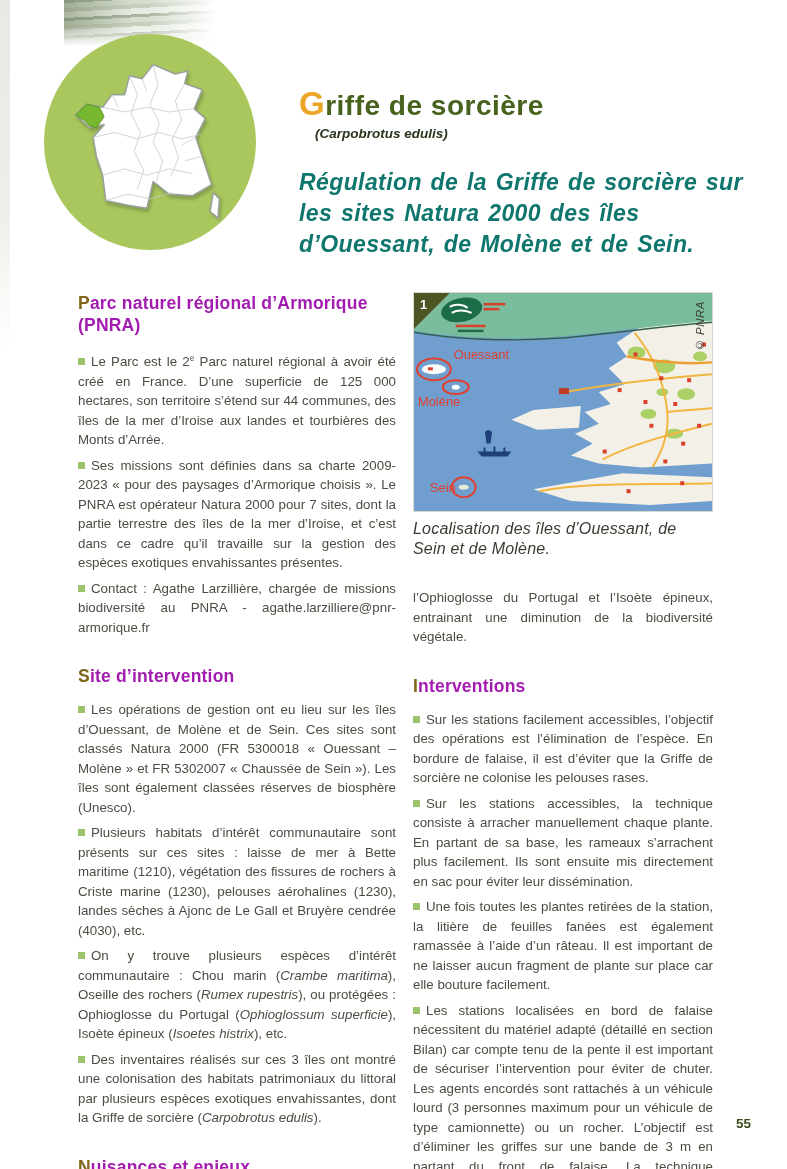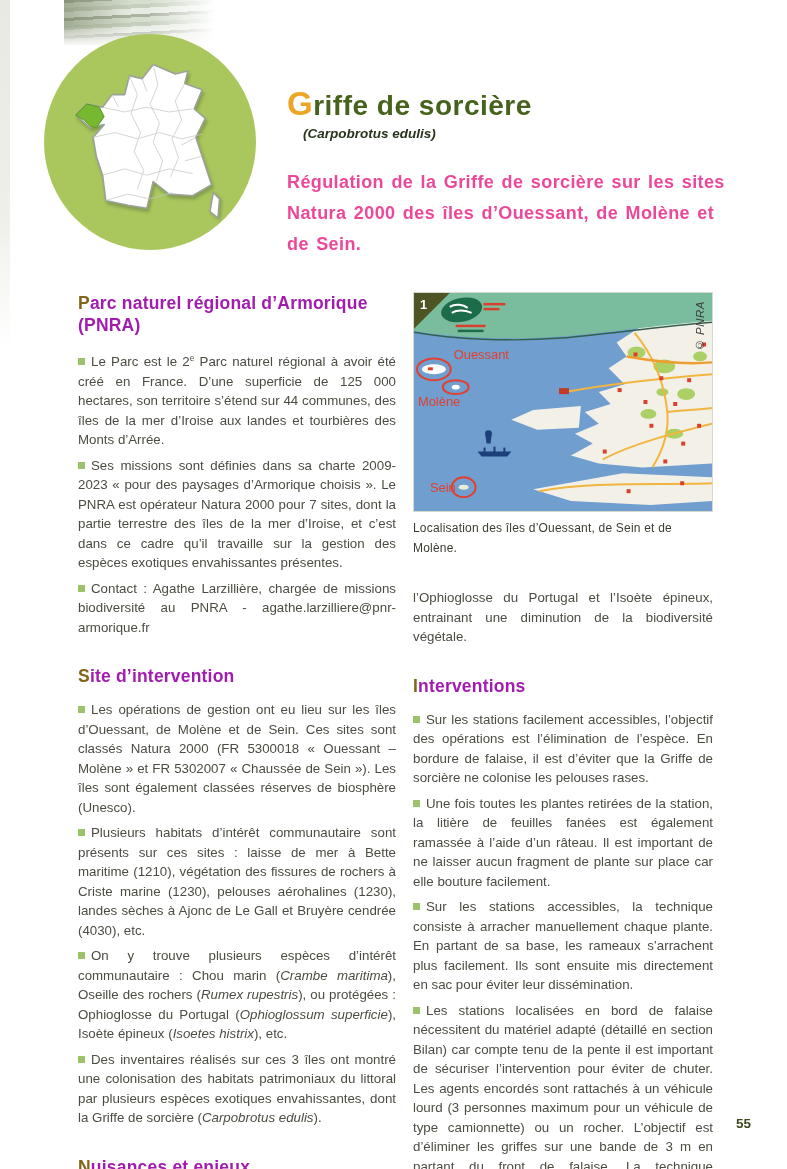--- a/index.html
+++ b/index.html
@@ -18,45 +18,45 @@
   .top-photo::before{content:"";position:absolute;inset:0;
     background:linear-gradient(90deg,rgba(96,110,76,.45) 0%,rgba(96,110,76,0) 45%);}
   .top-photo::after{content:"";position:absolute;inset:0;
     background:linear-gradient(90deg,rgba(255,255,255,0) 55%,#fff 100%),
                linear-gradient(180deg,rgba(255,255,255,0) 55%,#fff 100%);}
   
   .circle-badge{position:absolute;left:44px;top:34px;width:212px;height:216px;border-radius:50%;
     background:#a9c75c;display:flex;align-items:center;justify-content:center;}
   .circle-badge svg{width:158px;height:168px;}
   
-  .header-text{position:absolute;left:287px;top:86px;width:470px;}
+  .header-text{position:absolute;left:299px;top:86px;width:470px;}
   .doc-title{margin:0;font-size:28px;font-weight:bold;letter-spacing:.5px;color:#47621c;line-height:1.1;}
   .doc-title .initial{color:#eda528;font-size:33px;}
   .latin-name{margin:4px 0 0 16px;font-size:13.5px;font-weight:bold;font-style:italic;color:#28351c;}
-  .doc-subtitle{margin:26px 0 0 0;font-size:18px;font-weight:bold;color:#ec4899;
-    line-height:31px;letter-spacing:.4px;word-spacing:2px;width:450px;}
+  .doc-subtitle{margin:26px 0 0 0;font-size:23px;font-weight:bold;color:#0f766e;
+    line-height:31px;letter-spacing:.4px;word-spacing:2px;width:450px;font-style:italic;}
   
   .col{position:absolute;top:292px;font-size:13.3px;line-height:19.5px;text-align:justify;}
   .col-left{left:78px;width:318px;}
   .col-right{left:413px;width:300px;}
   .section-heading{font-size:17.5px;font-weight:bold;color:#a21caf;line-height:22px;
     margin:28px 0 13px 0;letter-spacing:.2px;text-align:left;}
   .section-heading::first-letter{color:#7f661a;}
   .section-heading.first{margin-top:0;}
   p.bullet{margin:0 0 6px 0;}
   .sq{display:inline-block;width:7px;height:7px;background:#9cc36b;margin-right:6px;
     vertical-align:1px;}
   sup{font-size:.62em;}
   .continuation{margin:30px 0 0 0;}
   
   .figure{position:relative;width:300px;height:220px;border:1px solid #d8d8cf;box-sizing:border-box;}
   .figure svg{display:block;width:100%;height:100%;}
   .fig-credit{position:absolute;top:8px;right:2px;writing-mode:vertical-rl;transform:rotate(180deg);
     font-size:11.5px;font-style:italic;color:#3e3e38;letter-spacing:.5px;}
-  .fig-caption{margin:7px 0 0 0;font-size:12px;color:#3c3c33;
+  .fig-caption{margin:7px 0 0 0;font-size:16px;font-style:italic;color:#3c3c33;
     text-align:left;letter-spacing:.2px;}
   
   .page-number{position:absolute;right:36px;bottom:38px;font-size:13.5px;font-weight:bold;color:#3c4a1e;}
 </style>
 </head>
 <body>
 
 <div class="page">
 
   <div class="edge-band"></div>
@@ -197,19 +197,19 @@
         <text x="6" y="16" font-family="Liberation Sans, sans-serif" font-size="13" font-weight="bold" fill="#ffffff">1</text>
       </svg>
       <span class="fig-credit">© PNRA</span>
     </figure>
     <p class="fig-caption">Localisation des îles d’Ouessant, de Sein et de Molène.</p>
 
     <p class="continuation">l’Ophioglosse du Portugal et l’Isoète épineux, entrainant une diminution de la biodiversité végétale.</p>
 
     <h3 class="section-heading">Interventions</h3>
     <p class="bullet"><span class="sq"></span><span>Sur les stations facilement accessibles, l’objectif des opérations est l’élimination de l’espèce. En bordure de falaise, il est d’éviter que la Griffe de sorcière ne colonise les pelouses rases.</span></p>
+    <p class="bullet"><span class="sq"></span><span>Sur les stations accessibles, la technique consiste à arracher manuellement chaque plante. En partant de sa base, les rameaux s’arrachent plus facilement. Ils sont ensuite mis directement en sac pour éviter leur dissémination.</span></p>
     <p class="bullet"><span class="sq"></span><span>Une fois toutes les plantes retirées de la station, la litière de feuilles fanées est également ramassée à l’aide d’un râteau. Il est important de ne laisser aucun fragment de plante sur place car elle bouture facilement.</span></p>
-    <p class="bullet"><span class="sq"></span><span>Sur les stations accessibles, la technique consiste à arracher manuellement chaque plante. En partant de sa base, les rameaux s’arrachent plus facilement. Ils sont ensuite mis directement en sac pour éviter leur dissémination.</span></p>
     <p class="bullet"><span class="sq"></span><span>Les stations localisées en bord de falaise nécessitent du matériel adapté (détaillé en section Bilan) car compte tenu de la pente il est important de sécuriser l’intervention pour éviter de chuter. Les agents encordés sont rattachés à un véhicule lourd (3 personnes maximum pour un véhicule de type camionnette) ou un rocher. L’objectif est d’éliminer les griffes sur une bande de 3 m en partant du front de falaise. La technique d’arrachage manuel est la même que sur les autres stations et les déchets sont stockés au fur et à mesure dans des sacs.</span></p>
   </div>
 
   <div class="page-number">55</div>
 </div>
 
 </body></html>

